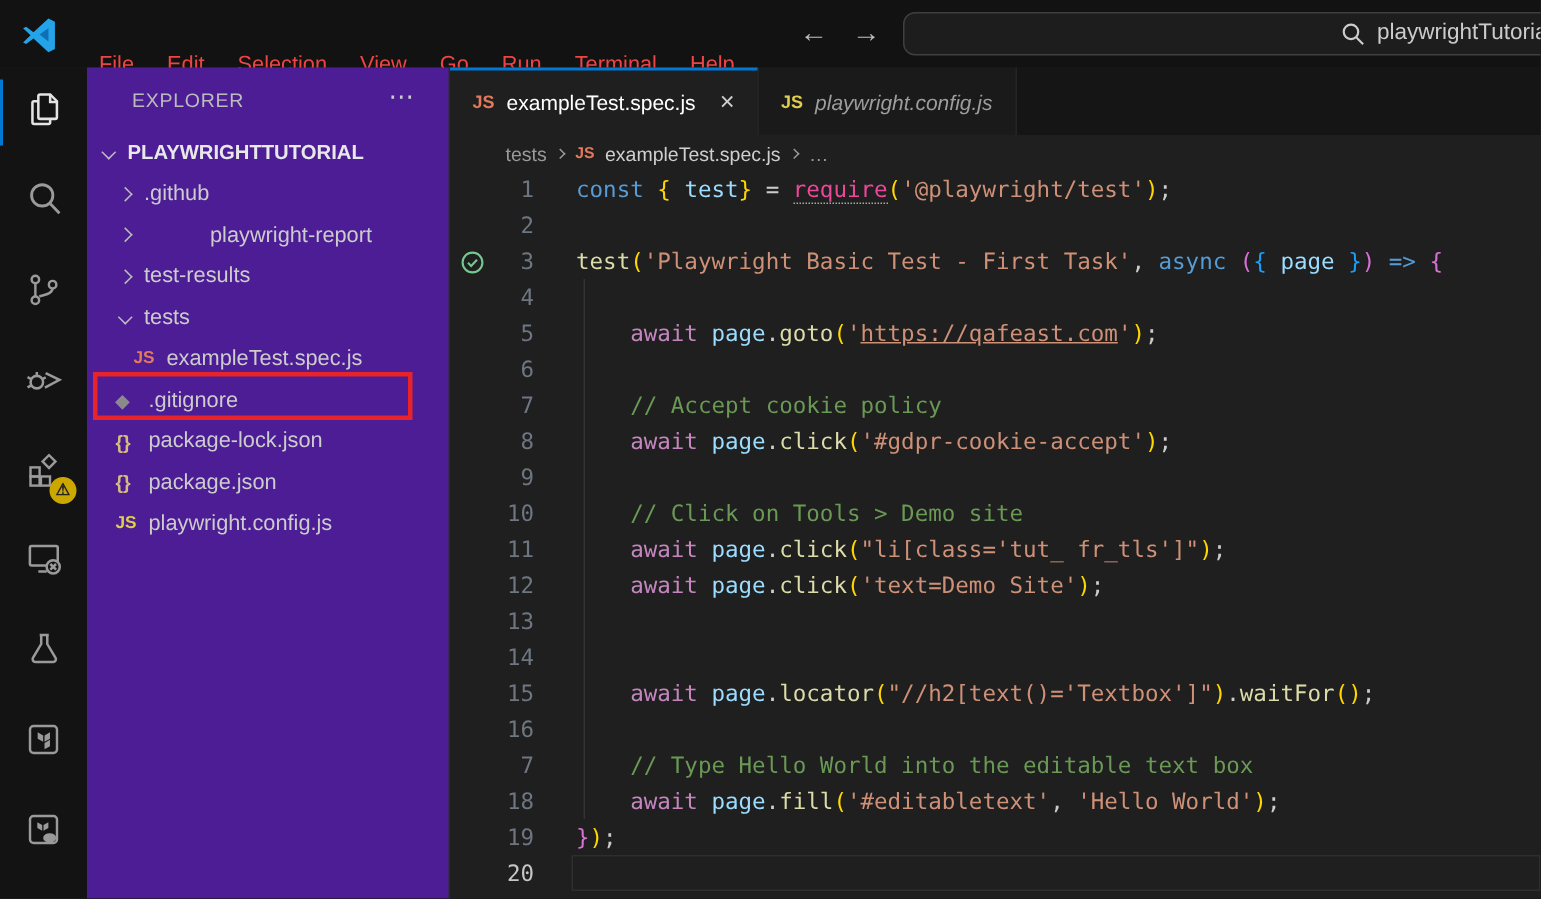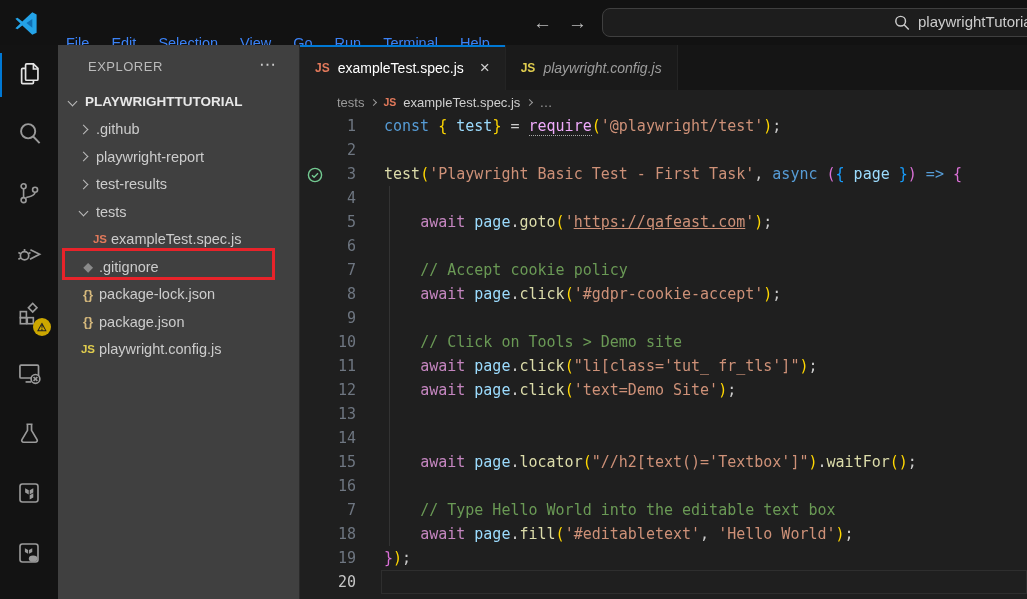--- a/index.html
+++ b/index.html
@@ -1,40 +1,40 @@
 <!DOCTYPE html>
 <html><head>
 <meta charset="utf-8">
 <style>
   * { box-sizing: border-box; margin: 0; padding: 0; }
   html,body { width:1027px; height:599px; overflow:hidden; background:#1f1f1f;
     font-family:"Liberation Sans", sans-serif; }
   .titlebar { position:relative; height:45px; background:#121212; display:flex; align-items:center; }
   .logo { width:26px; height:26px; margin-left:13px; flex:0 0 auto; }
   .menus { display:flex; margin-left:16px; }
-  .menu-item { color:#3b82f6; font-size:14.5px; padding:6px 11px; cursor:default;margin-top:40px; }
+  .menu-item { color:#ef4444; font-size:14.5px; padding:6px 11px; cursor:default;margin-top:40px; }
   .nav { position:absolute; left:533px; top:0; height:45px; display:flex; align-items:center; gap:16px; }
   .nav span { color:#bdbdbd; font-size:19px; }
   .cmdbox { position:absolute; left:602px; right:-30px; top:8px; height:29px;
     background:#1d1d1d; border:1px solid #3f3f3f; border-radius:8px; display:flex; align-items:center; }
   .cmdbox .mag { position:absolute; left:290px; top:5px; }
   .cmdbox .qtext { position:absolute; left:315px; top:4px; color:#cccccc; font-size:15px; white-space:nowrap; }
 
   .main { display:flex; height:554px; }
 
   
   .activitybar { width:58px; background:#131313; display:flex; flex-direction:column; }
   .ab-item { position:relative; height:60px; display:flex; align-items:center; justify-content:center; color:#9a9a9a; }
   .ab-item.active { color:#e4e4e4; }
   .ab-item.active::before { content:""; position:absolute; left:0; top:8px; bottom:8px; width:2px; background:#0078d4; }
   .ab-badge { position:absolute; right:7px; bottom:9px; width:18px; height:18px; border-radius:50%;
     background:#cca700; color:#222; font-size:11px; line-height:18px; text-align:center; font-weight:bold; }
 
   
-  .sidebar { position:relative; width:242px; background:#404040; border-right:1px solid #2a2a2a;text-align:center; }
+  .sidebar { position:relative; width:242px; background:#4c1d95; border-right:1px solid #2a2a2a; }
   .sb-header { height:43px; display:flex; align-items:center; padding-left:30px; color:#bbbbbb; font-size:13px; letter-spacing:.5px; }
   .sb-more { position:absolute; right:22px; top:9px; color:#cccccc; font-size:17px; letter-spacing:1px; }
   .tree-row { height:27.5px; display:flex; align-items:center; color:#cccccc; font-size:14.5px; white-space:nowrap; }
   .tree-row.root { color:#e8e8e8; font-weight:bold; font-size:13.5px; }
   .chev { width:7px; height:7px; border-right:1.4px solid #bcbcbc; border-bottom:1.4px solid #bcbcbc; flex:0 0 auto; margin-right:9px; }
   .chev.right { transform:rotate(-45deg); }
   .chev.down { transform:rotate(45deg); }
   .fi { display:inline-block; width:22px; flex:0 0 auto; font-weight:bold; font-size:11.5px; }
   .fi.braces { font-size:13px; font-weight:bold; }
   .annotation-box { position:absolute; left:4px; top:203px; width:213px; height:32px; border:3px solid #e8232a; pointer-events:none; z-index:5; }
@@ -61,21 +61,21 @@
   .cl { position:relative; height:24px; line-height:24px; white-space:pre; }
   .cl .ln { position:absolute; left:0; top:0; width:56px; text-align:right; color:#6e7681; }
   .cl.cur .ln { color:#c6c6c6; }
   .cl .txt { position:absolute; left:84px; top:0; }
   .cl .chk { position:absolute; left:7px; top:4px; }
   .cl .guide { position:absolute; left:89px; top:0; bottom:0; width:1px; background:#333333; }
   .cl.cur::after { content:""; position:absolute; left:81px; right:0; top:0; bottom:0; border:1px solid #2e2e2e; }
   .tk-stru { text-decoration:underline; }
   .tk-fnh { border-bottom:1.5px dotted #a8a8a8; }
 </style>
-<style>.tk-kw{color:#569cd6}.tk-ctl{color:#c586c0}.tk-var{color:#9cdcfe}.tk-fn{color:#dcdcaa}.tk-fnh{color:#f0abfc}.tk-str{color:#ce9178}.tk-stru{color:#ce9178}.tk-cmt{color:#6a9955}.tk-pln{color:#cccccc}.tk-b1{color:#ffd700}.tk-b2{color:#da70d6}.tk-b3{color:#179fff}</style></head>
+<style>.tk-kw{color:#569cd6}.tk-ctl{color:#c586c0}.tk-var{color:#9cdcfe}.tk-fn{color:#dcdcaa}.tk-fnh{color:#ec4899}.tk-str{color:#ce9178}.tk-stru{color:#ce9178}.tk-cmt{color:#6a9955}.tk-pln{color:#cccccc}.tk-b1{color:#ffd700}.tk-b2{color:#da70d6}.tk-b3{color:#179fff}</style></head>
 <body>
 
 <div class="titlebar">
   <svg class="logo" viewBox="0 0 24 24">
     <path fill="#24a3e8" d="M17.8 2.1 8.6 10.6 4.1 7.2 2.2 8.1l4.6 4.4-4.6 4.4 1.9.9 4.5-3.4 9.2 8.5 4-2V4.1l-4-2z"></path>
     <path fill="#0f6fb4" d="M17.8 8.2v8.1L12.4 12l5.4-3.8z"></path>
   </svg>
   <div class="menus" id="menus">
       <span class="menu-item">File</span>
       <span class="menu-item">Edit</span>
@@ -172,21 +172,21 @@
     <div class="sb-more">⋯</div>
     <div id="tree">
         <div class="tree-row root" style="padding-left: 11px;">
           <span class="chev down"></span>
           <span>PLAYWRIGHTTUTORIAL</span>
         </div>
         <div class="tree-row" style="padding-left: 22px;">
           <span class="chev right"></span>
           <span>.github</span>
         </div>
-        <div class="tree-row" style="padding-left: 22px;">
+        <div class="tree-row" style="padding-left: 22px; gap: 44px;">
           <span class="chev right"></span>
           <span>playwright-report</span>
         </div>
         <div class="tree-row" style="padding-left: 22px;">
           <span class="chev right"></span>
           <span>test-results</span>
         </div>
         <div class="tree-row" style="padding-left: 22px;">
           <span class="chev down"></span>
           <span>tests</span>

